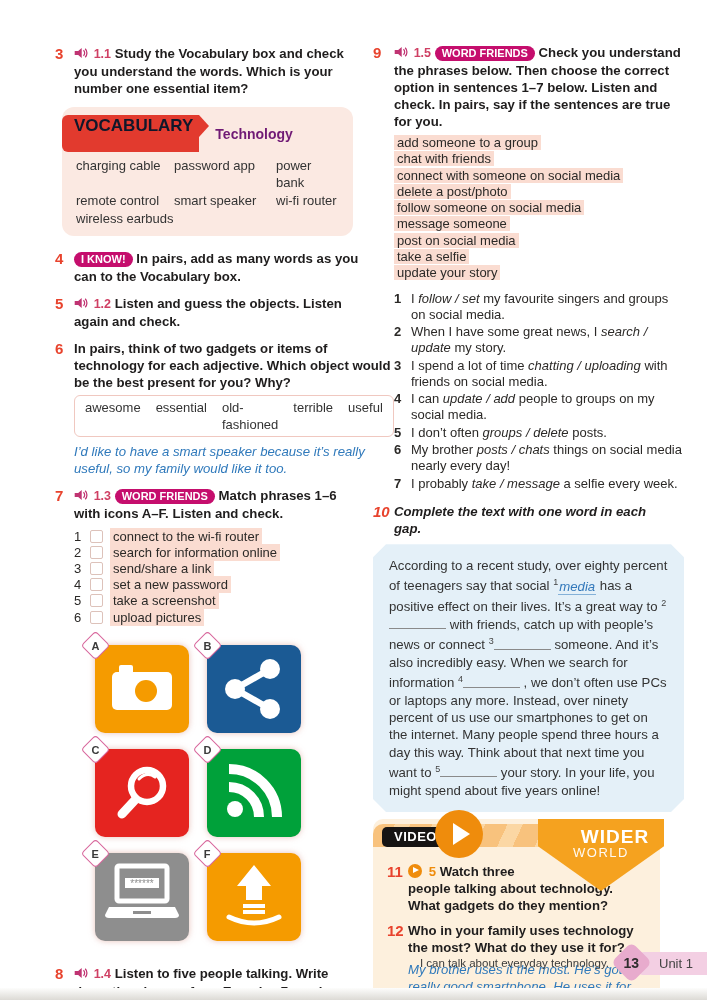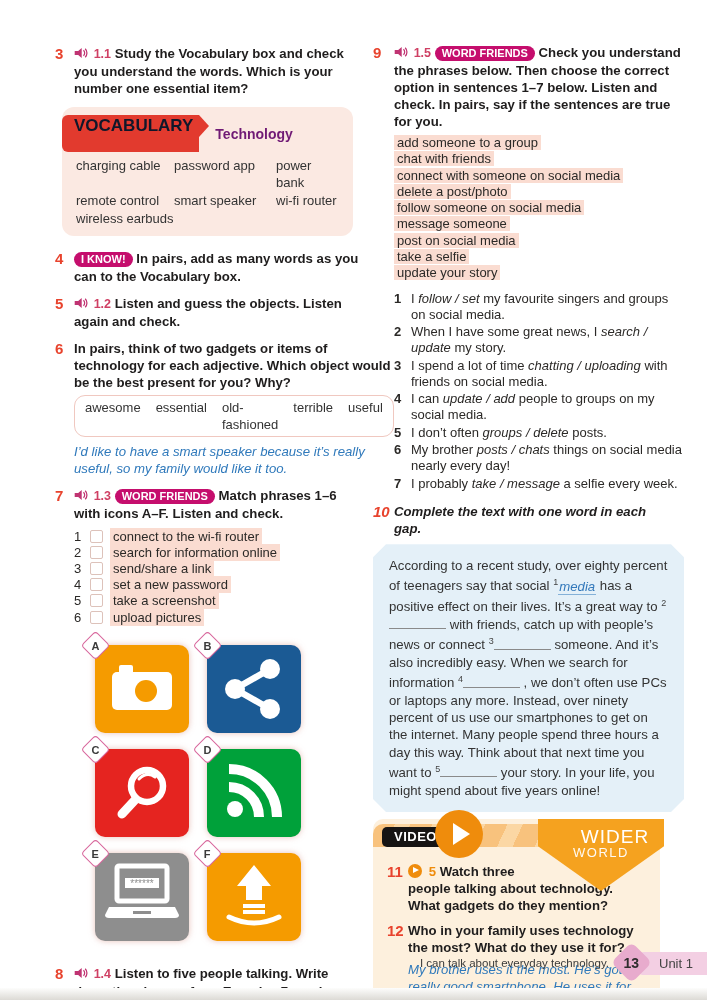--- a/index.html
+++ b/index.html
@@ -23,21 +23,21 @@
   .vocab-box{background:#fbe9e2;border-radius:12px;margin:0 6px 14px 7px;padding:8px 10px 9px 14px;}
   .vocab-head{display:flex;align-items:center;gap:16px;margin-bottom:5px;}
   .vocab-tag{position:relative;background:#e23a2e;color:#0f172a;font-weight:bold;font-size:17px;
              padding:2px 6px 18px 12px;border-radius:6px 0 0 6px;margin-left:-14px;line-height:17px;}
   .vocab-tag::after{content:"";position:absolute;left:100%;top:0;border-left:10px solid #e23a2e;
              border-top:11px solid transparent;border-bottom:11px solid transparent;}
   .vocab-topic{color:#701a75;font-weight:bold;font-size:14px;}
   .vocab-words{display:grid;grid-template-columns:98px 102px auto;row-gap:1px;font-size:13px;color:#333;line-height:17px;}
 
   
-  .adj-box{border:1.5px solid #f0c8c0;border-radius:11px;padding:3px 10px;display:flex;gap:15px;
+  .adj-box{border:1.5px solid #f0c8c0;border-radius:6px;padding:3px 10px;display:flex;gap:15px;
            width:fit-content;font-size:13px;color:#333;margin:4px 0 6px 0;}
   .example{color:#2f79bb;font-style:italic;font-size:13.2px;line-height:17px;margin-top:5px;}
 
   
   .ex7-list{margin:6px 0 0 0;}
   .ex7-row{display:flex;align-items:center;height:16.2px;font-size:13px;}
   .row-num{width:16px;flex:none;color:#2b2927;}
   .checkbox{width:11px;height:11px;border:1.4px solid #ddc2ba;border-radius:2px;background:#fff;margin-right:7px;flex:none;}
   .hl{background:#fadcd1;padding:0 3px;}
 
@@ -68,21 +68,21 @@
                  padding:44px 16px 10px 14px;box-sizing:border-box;}
   .video-band{position:absolute;top:5px;left:0;right:0;height:23px;z-index:0;border-radius:10px 10px 0 0;
               background:repeating-linear-gradient(115deg,#f8c27d 0 20px,#fbd7a4 20px 34px);}
   .video-pill{position:absolute;top:8px;left:9px;background:#161413;color:#fff;font-weight:bold;font-size:13px;
               letter-spacing:.5px;padding:2px 12px 3px;border-radius:5px;z-index:3;}
   .play-big{position:absolute;top:-9px;left:62px;width:48px;height:48px;background:#ef8c0c;border-radius:50%;
             z-index:4;display:flex;align-items:center;justify-content:center;}
   .play-big::after{content:"";border-left:17px solid #fff;border-top:11px solid transparent;border-bottom:11px solid transparent;margin-left:5px;}
   .wider-ribbon{position:absolute;top:0;right:-4px;width:126px;height:72px;background:#f5a21f;z-index:2;text-align:center;color:#fff;
                 clip-path:polygon(0 0,100% 0,100% 38%,50% 100%,0 38%);}
-  .wider-top{font-size:19px;font-weight:normal;letter-spacing:1px;margin-top:9px;line-height:18px;padding-left:28px;}
+  .wider-top{font-size:19px;font-weight:bold;letter-spacing:1px;margin-top:9px;line-height:18px;padding-left:28px;}
   .wider-bottom{font-size:13px;letter-spacing:1.5px;opacity:.95;line-height:13px;}
   .ribbon-spacer{float:right;width:118px;height:16px;}
   .play-inline{display:inline-block;width:14px;height:14px;background:#ef8c0c;border-radius:50%;position:relative;vertical-align:-2px;margin-right:3px;}
   .play-inline::after{content:"";position:absolute;left:5px;top:3.5px;border-left:6px solid #fff;border-top:3.5px solid transparent;border-bottom:3.5px solid transparent;}
   .clip-num{color:#ef8c0c;font-weight:bold;}
 
   
   .footer{position:absolute;top:951px;right:0;display:flex;align-items:center;height:24px;}
   .can-do{font-size:11.5px;color:#3a3a3a;margin-right:24px;}
   .unit-band{position:relative;width:48px;height:23px;background:#f3cfe3;border-radius:12px 0 0 12px;

